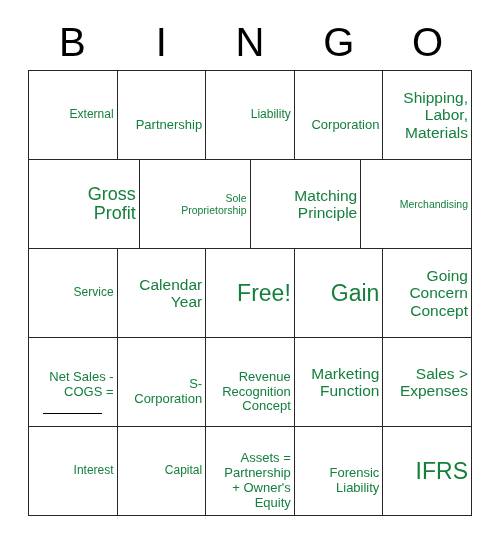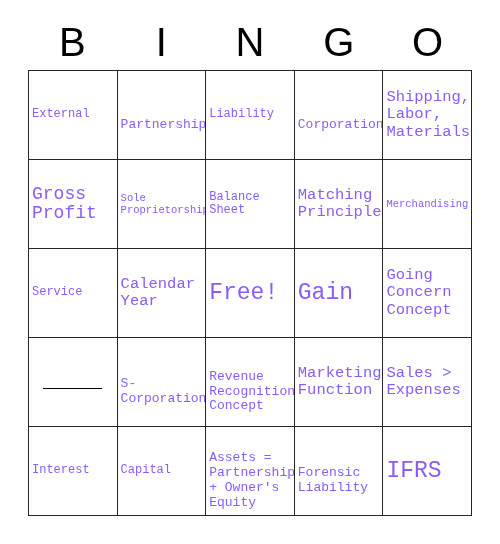--- a/index.html
+++ b/index.html
@@ -58,25 +58,24 @@
     align-items: center;
     justify-content: center;
     text-align: center;
     padding: 1px 3px;
     overflow: hidden;
     background: #ffffff;
   }
   .cell-text {
     display: block;
     width: 100%;
-    text-align: left;
+    text-align: right;
     white-space: pre-line;
     line-height: 1.08;
-    color: #8b5cf6;
-    font-family: Liberation Mono, monospace;
+    color: #15803d;
   }
   
   .fs-xs  .cell-text { font-size: 10.5px; line-height: 1.18; }
   .fs-sm  .cell-text { font-size: 13px;   line-height: 1.14; margin-top: 20px; }
   .fs-md  .cell-text { font-size: 15.5px; line-height: 1.12; }
   .fs-lg  .cell-text { font-size: 12px;   line-height: 1.1; }
   .fs-xl  .cell-text { font-size: 18px;   line-height: 1.08; }
   .fs-xxl .cell-text { font-size: 23px;   line-height: 1.05; }
   .blank-line {
     display: block;
@@ -123,24 +122,20 @@
 
     <div class="grid-row">
       <div class="cell fs-xl">
           <span class="cell-text">Gross
 Profit</span>
         </div>
       <div class="cell fs-xs">
           <span class="cell-text">Sole
 Proprietorship</span>
         </div>
-      <div class="cell fs-lg">
-          <span class="cell-text">Balance
-Sheet</span>
-        </div>
       <div class="cell fs-md">
           <span class="cell-text">Matching
 Principle</span>
         </div>
       <div class="cell fs-xs">
           <span class="cell-text">Merchandising</span>
         </div>
     </div>
 
     <div class="grid-row">
@@ -159,20 +154,22 @@
         </div>
       <div class="cell fs-md">
           <span class="cell-text">Going
 Concern
 Concept</span>
         </div>
     </div>
 
     <div class="grid-row">
       <div class="cell fs-sm">
+        <span class="cell-text">Net Sales -
+COGS =</span>
         <span class="blank-line"></span>
       </div>
       <div class="cell fs-sm">
           <span class="cell-text">S-
 Corporation</span>
         </div>
       <div class="cell fs-sm">
           <span class="cell-text">Revenue
 Recognition
 Concept</span>

